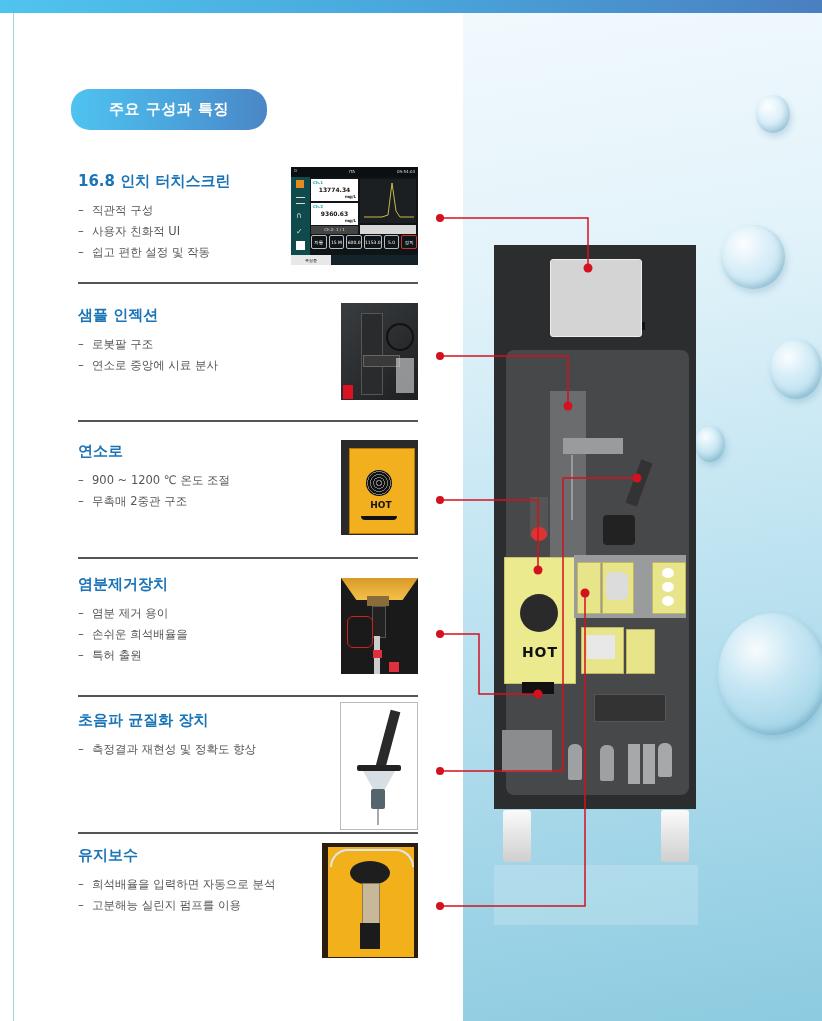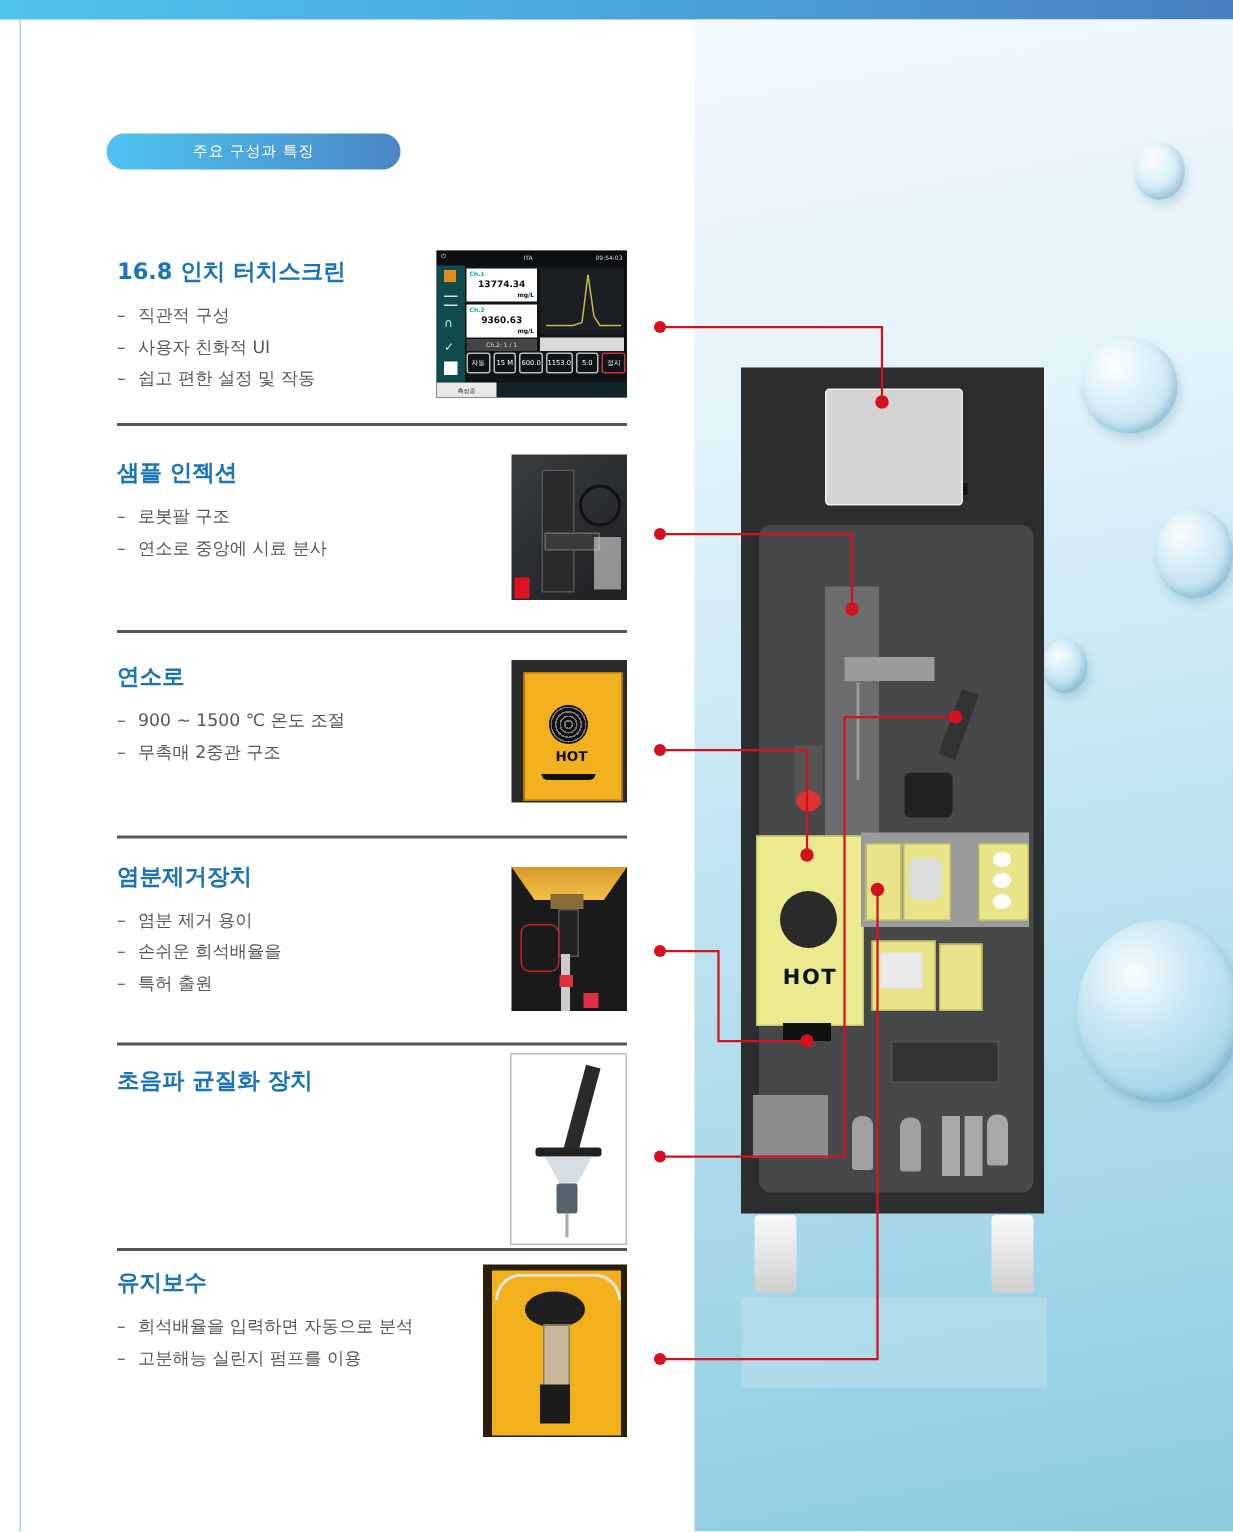--- a/index.html
+++ b/index.html
@@ -5,23 +5,23 @@
   html, body { margin:0; padding:0; }
   body { width:822px; height:1021px; position:relative; overflow:hidden; background:#ffffff; font-family:"DejaVu Sans","Liberation Sans",sans-serif; }
   .topbar { position:absolute; left:0; top:0; width:822px; height:13px; background:linear-gradient(90deg,#4fc4ee 0%,#49a6dc 50%,#4a7fc0 100%); }
   .leftrule { position:absolute; left:13px; top:13px; width:1px; height:1008px; background:#9fd3ea; }
   .rightpanel { position:absolute; left:463px; top:13px; width:359px; height:1008px;
     background:linear-gradient(170deg,#f1f9fd 0%,#e3f3fa 25%,#c4e6f2 50%,#a8d8ea 75%,#8ccbe0 100%); }
   .drop { position:absolute; border-radius:50%;
     background:radial-gradient(circle at 35% 30%, rgba(255,255,255,0.9) 0%, rgba(220,240,250,0.5) 35%, rgba(160,210,230,0.35) 70%, rgba(110,170,200,0.55) 100%);
     box-shadow: inset -3px -4px 6px rgba(80,140,170,0.35), 2px 4px 6px rgba(80,140,170,0.25); }
 
-  .pill { position:absolute; left:71px; top:89px; width:196px; height:24px; border-radius:19px;
+  .pill { position:absolute; left:71px; top:89px; width:196px; height:41px; border-radius:19px;
     background:linear-gradient(90deg,#4fc3f0 0%,#4aa3dc 55%,#4b86c6 100%);
-    color:#fff; font-size:10px; font-weight:normal; display:flex; align-items:center; justify-content:center; letter-spacing:0.5px; }
+    color:#fff; font-size:15px; font-weight:bold; display:flex; align-items:center; justify-content:center; letter-spacing:0.5px; }
 
   .section { position:absolute; left:78px; width:340px; }
   .sec-title { position:absolute; left:0; top:0; color:#1a74b8; font-size:15px; font-weight:bold; white-space:nowrap; }
   .bullets { position:absolute; left:0; top:28px; list-style:none; margin:0; padding:0; color:#555; font-size:11.5px; line-height:21px; }
   .bullets li { white-space:nowrap; }
   .bullets li .dash { display:inline-block; width:14px; }
   .bullets li.cont { padding-left:14px; }
   .divider { position:absolute; left:78px; width:340px; height:2px; background:#555; }
 
   .thumb { position:absolute; overflow:hidden; }
@@ -87,39 +87,40 @@
   <ul class="bullets">
     <li><span class="dash">–</span><span>로봇팔 구조</span></li>
     <li><span class="dash">–</span><span>연소로 중앙에 시료 분사</span></li>
   </ul>
 </div>
 <div class="divider" style="top:420px;"></div>
 
 <div class="section" style="top:442px;">
   <div class="sec-title">연소로</div>
   <ul class="bullets">
-    <li><span class="dash">–</span><span>900 ~ 1500 ℃ 온도 조절</span></li>
+    <li><span class="dash">–</span><span>900 ~ 1200 ℃ 온도 조절</span></li>
     <li><span class="dash">–</span><span>무촉매 2중관 구조</span></li>
   </ul>
 </div>
 <div class="divider" style="top:557px;"></div>
 
 <div class="section" style="top:575px;">
   <div class="sec-title">염분제거장치</div>
   <ul class="bullets">
     <li><span class="dash">–</span><span>염분 제거 용이</span></li>
     <li><span class="dash">–</span><span>손쉬운 희석배율을</span></li>
     <li><span class="dash">–</span><span>특허 출원</span></li>
   </ul>
 </div>
 <div class="divider" style="top:695px;"></div>
 
 <div class="section" style="top:711px;">
   <div class="sec-title">초음파 균질화 장치</div>
   <ul class="bullets">
+    <li><span class="dash">–</span><span>측정결과 재현성 및 정확도 향상</span></li>
   </ul>
 </div>
 <div class="divider" style="top:832px;"></div>
 
 <div class="section" style="top:846px;">
   <div class="sec-title">유지보수</div>
   <ul class="bullets">
     <li><span class="dash">–</span><span>희석배율을 입력하면 자동으로 분석</span></li>
     <li><span class="dash">–</span><span>고분해능 실린지 펌프를 이용</span></li>
   </ul>

